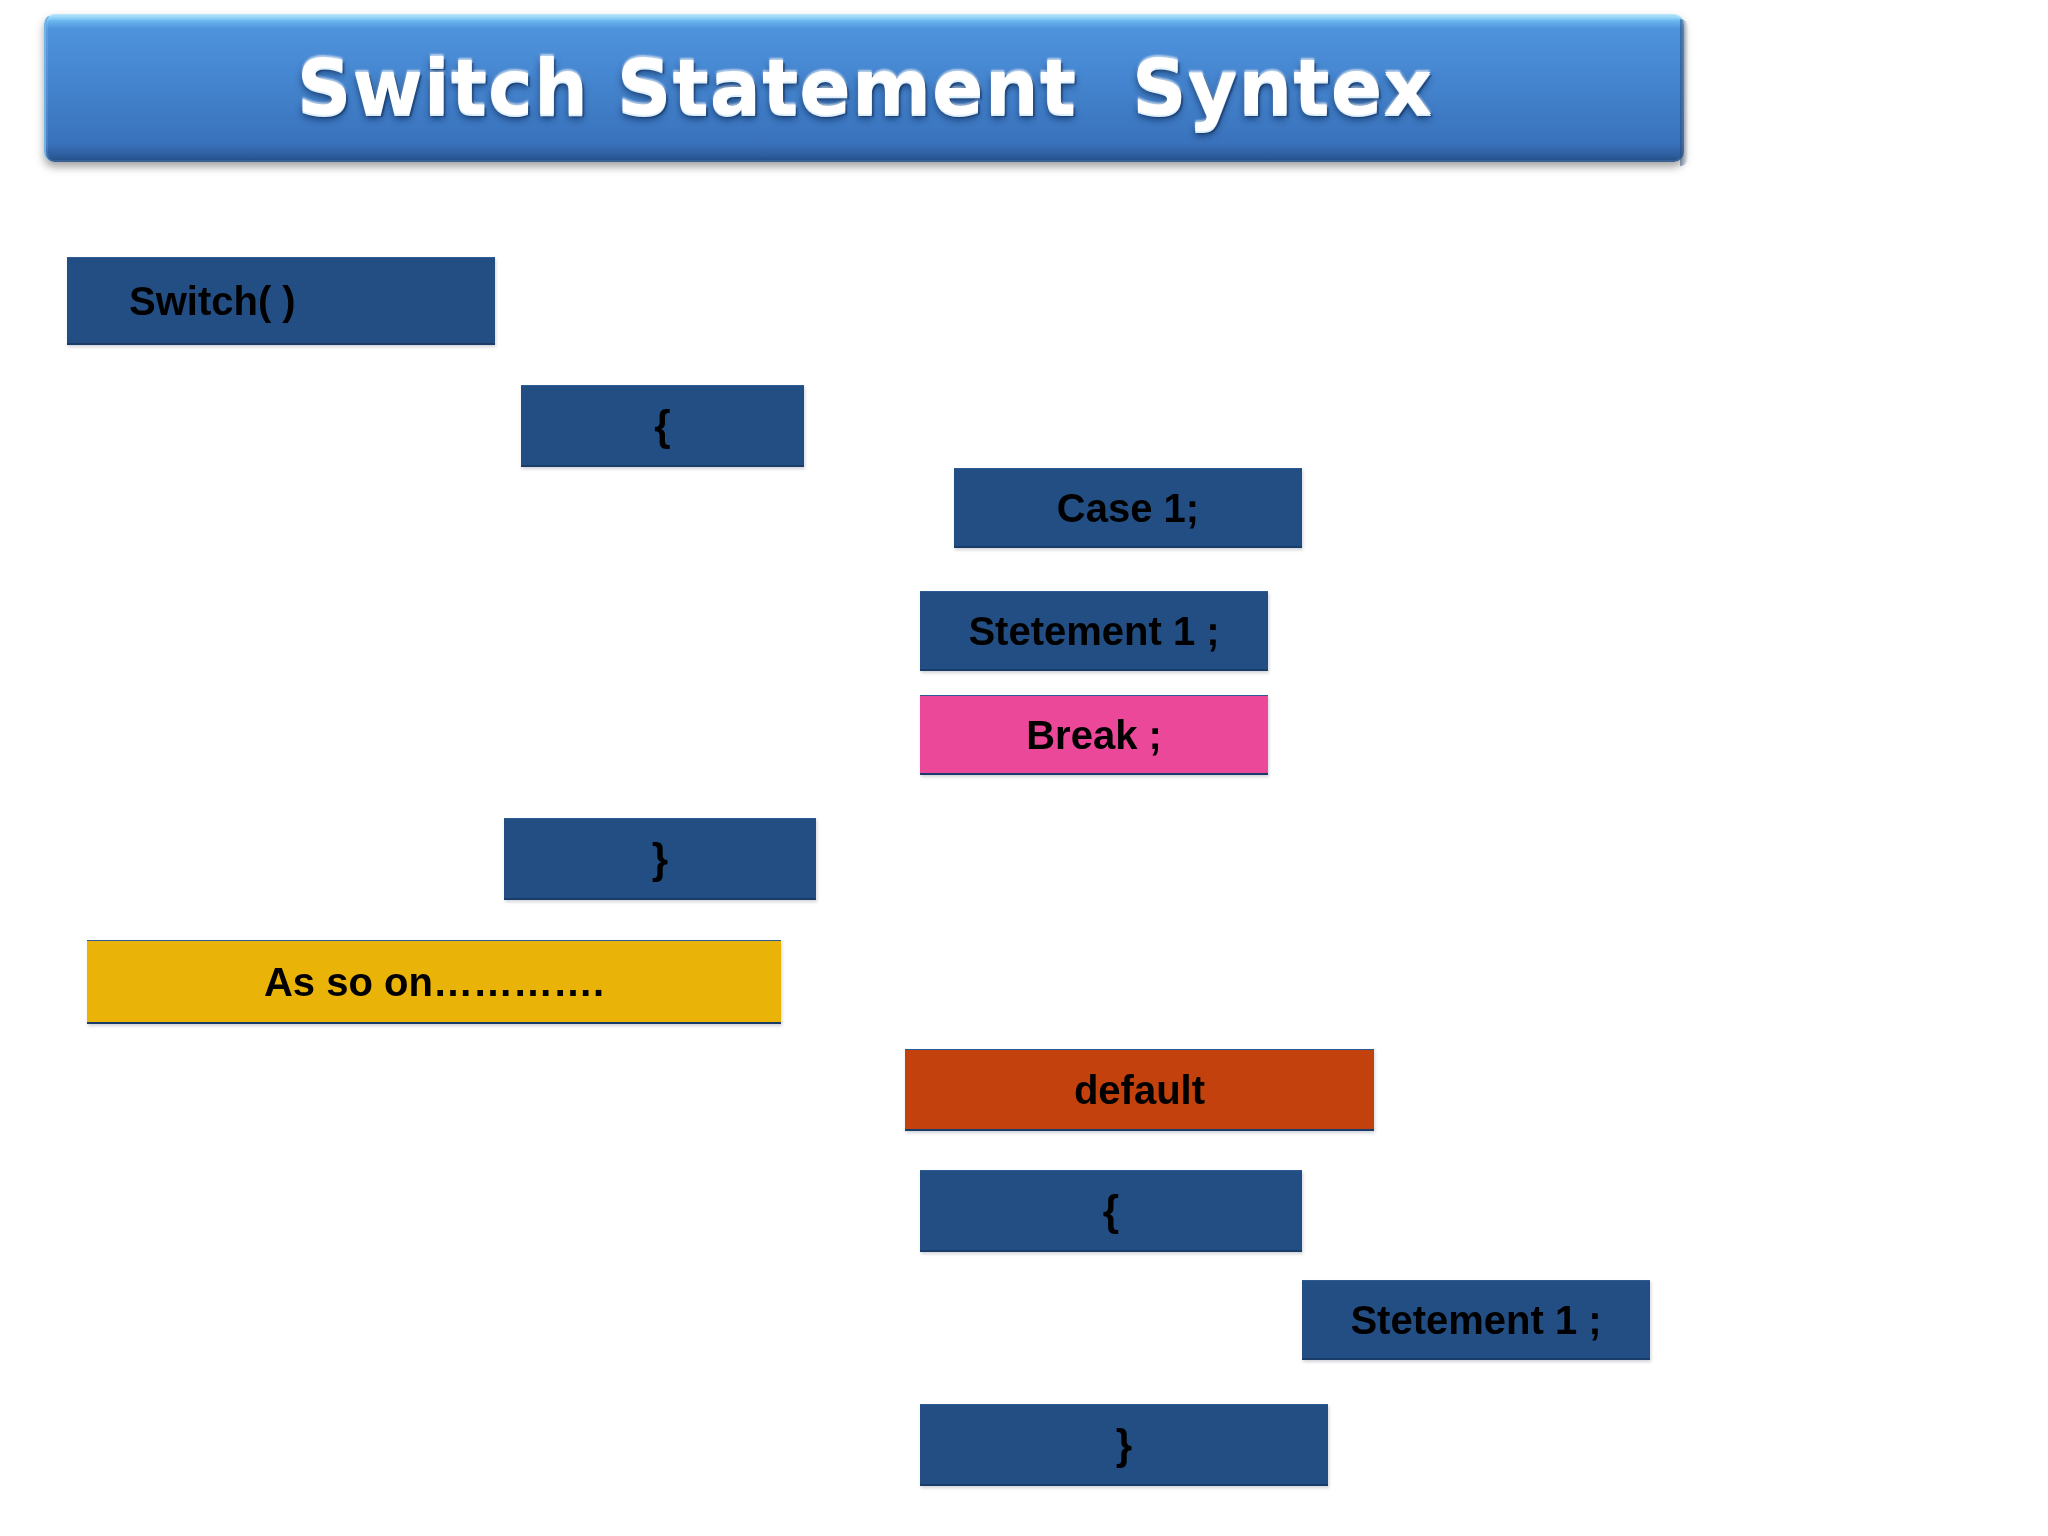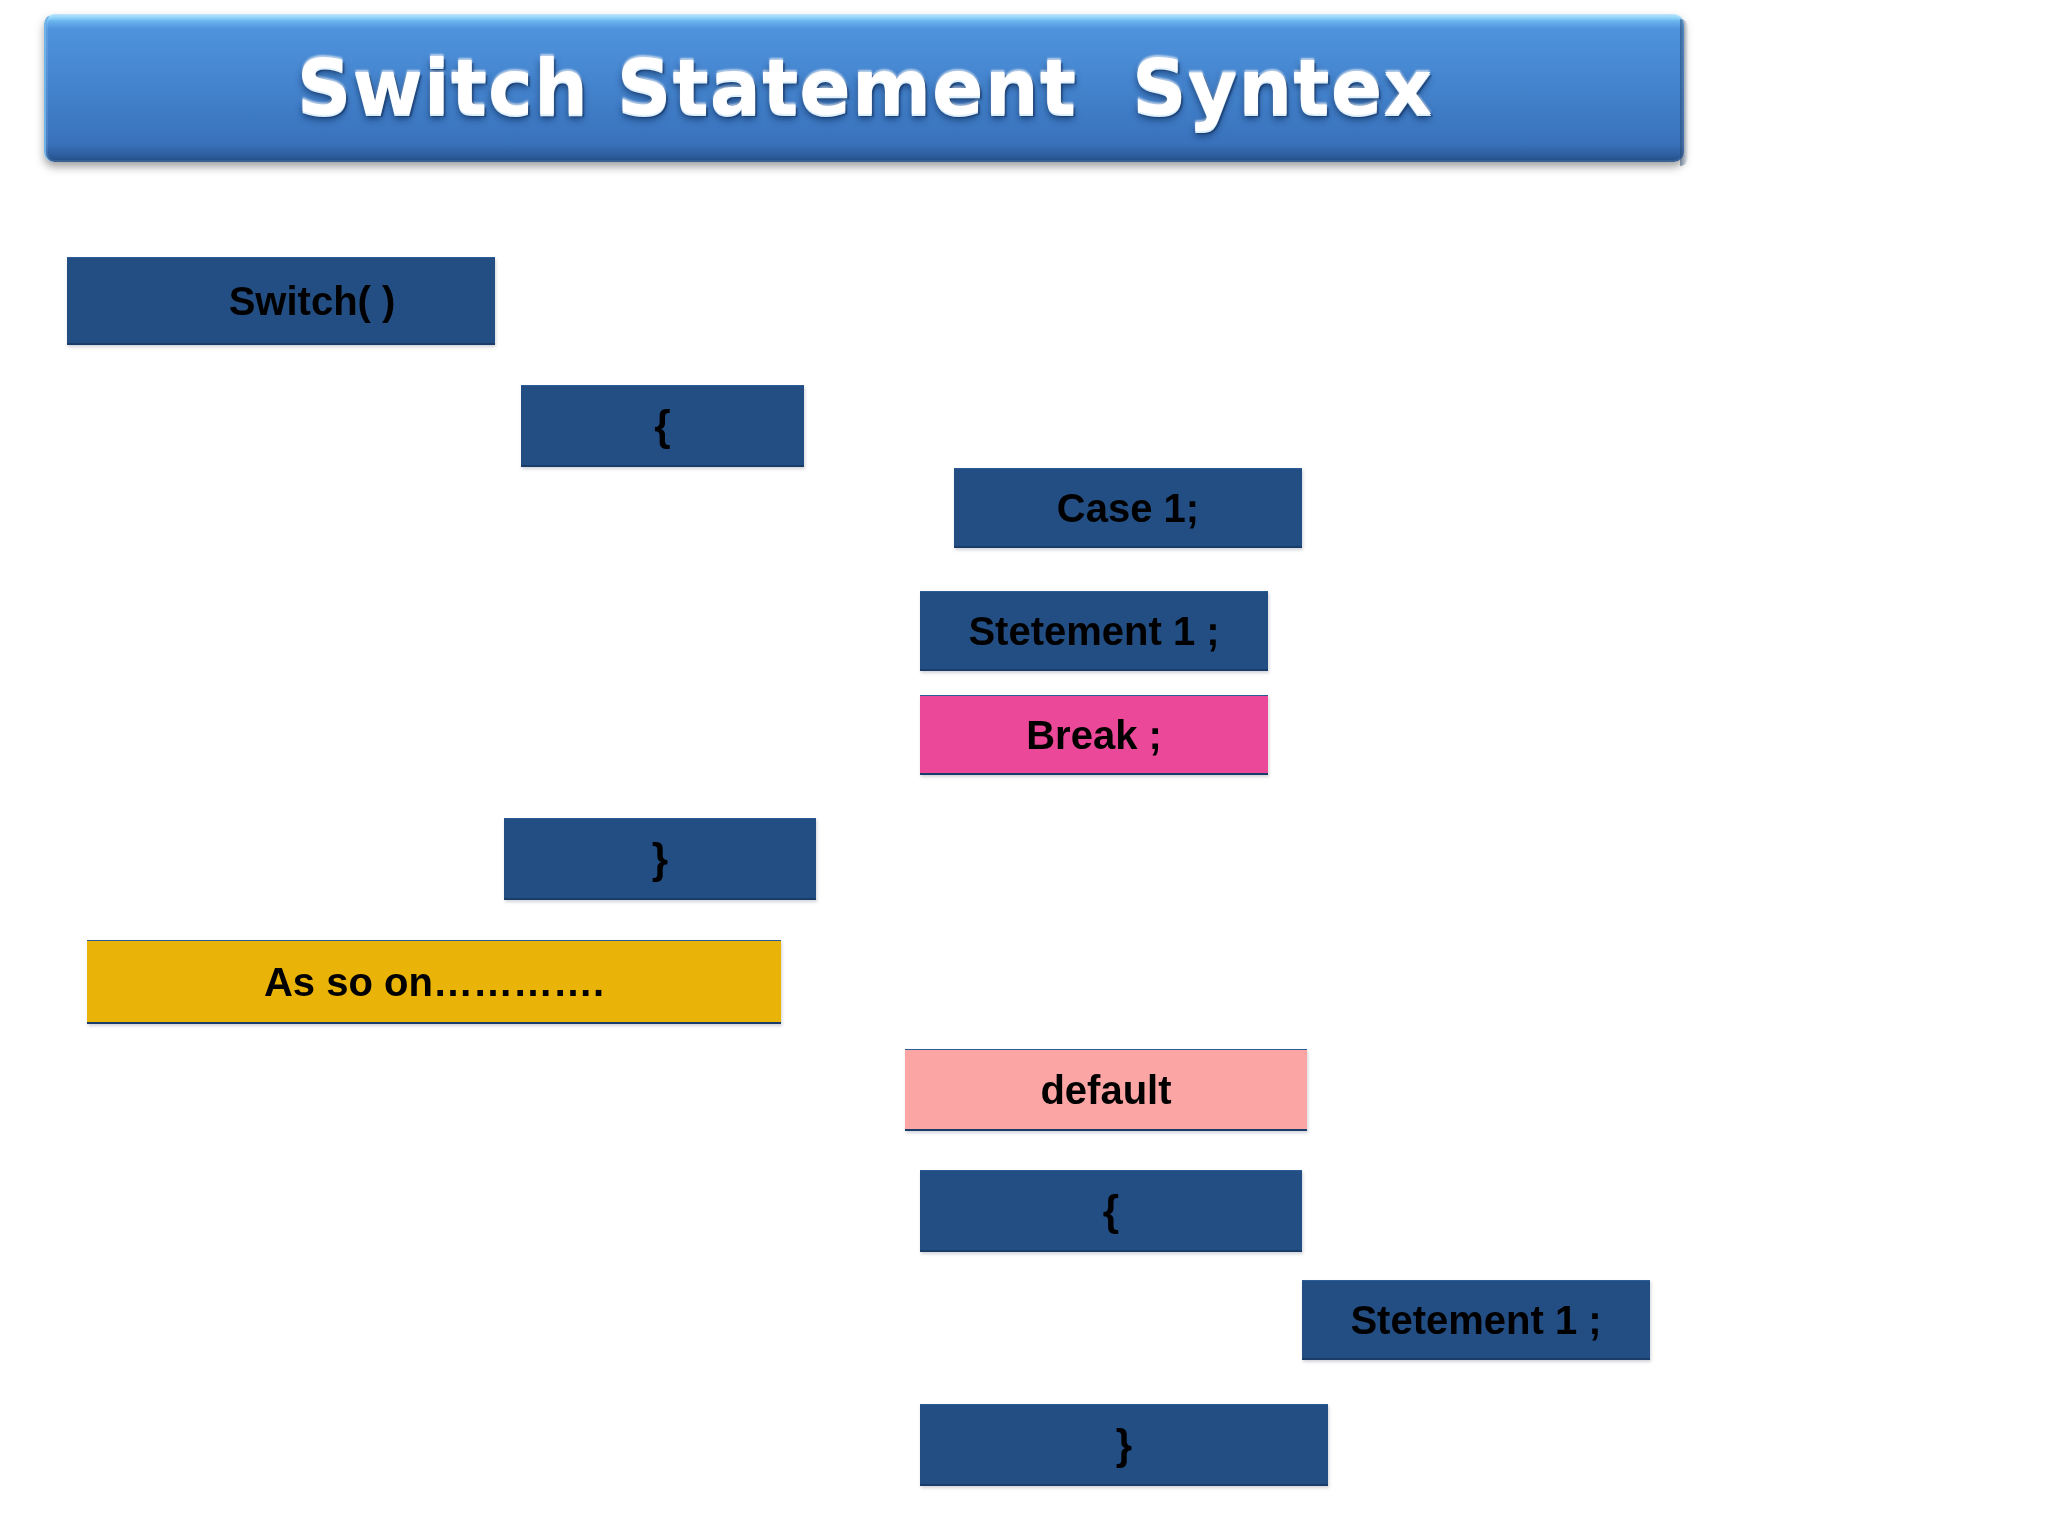--- a/index.html
+++ b/index.html
@@ -96,24 +96,24 @@
   .size-brace { font-size: 42px; }
 </style>
 </head>
 <body>
 
 <div id="title-banner">
   <div id="title-text">Switch Statement  Syntex</div>
 </div>
 
 <div id="diagram-root">
-    <div class="flow-box size-lg" style="left: 67px; top: 257px; width: 428px; height: 88px; background: rgb(35, 78, 132); color: rgb(0, 0, 0); justify-content: center; padding-left: 62px;"><span class="box-label">Switch( )</span></div>
+    <div class="flow-box size-lg" style="left: 67px; top: 257px; width: 428px; height: 88px; background: rgb(35, 78, 132); color: rgb(0, 0, 0); justify-content: flex-start; padding-left: 62px;"><span class="box-label">Switch( )</span></div>
     <div class="flow-box size-brace" style="left: 521px; top: 385px; width: 283px; height: 82px; background: rgb(35, 78, 132); color: rgb(0, 0, 0);"><span class="box-label">{</span></div>
     <div class="flow-box size-lg" style="left: 920px; top: 468px; width: 348px; height: 80px; background: rgb(35, 78, 132); color: rgb(0, 0, 0); margin-left: 34px;"><span class="box-label">Case 1;</span></div>
     <div class="flow-box size-lg" style="left: 920px; top: 591px; width: 348px; height: 80px; background: rgb(35, 78, 132); color: rgb(0, 0, 0);"><span class="box-label">Stetement 1 ;</span></div>
     <div class="flow-box size-lg" style="left: 920px; top: 695px; width: 348px; height: 80px; background: #ec4899; color: rgb(0, 0, 0);"><span class="box-label">Break ;</span></div>
     <div class="flow-box size-brace" style="left: 504px; top: 818px; width: 312px; height: 82px; background: rgb(35, 78, 132); color: rgb(0, 0, 0);"><span class="box-label">}</span></div>
     <div class="flow-box size-lg" style="left: 87px; top: 940px; width: 694px; height: 84px; background: #eab308; color: rgb(0, 0, 0);"><span class="box-label">As so on………….</span></div>
-    <div class="flow-box size-lg" style="left: 905px; top: 1049px; width: 402px; height: 82px; background: #fca5a5; color: rgb(0, 0, 0);"><span class="box-label">default</span></div>
+    <div class="flow-box size-lg" style="left: 905px; top: 1049px; width: 469px; height: 82px; background: #c2410c; color: rgb(0, 0, 0);"><span class="box-label">default</span></div>
     <div class="flow-box size-brace" style="left: 920px; top: 1170px; width: 382px; height: 82px; background: rgb(35, 78, 132); color: rgb(0, 0, 0);"><span class="box-label">{</span></div>
     <div class="flow-box size-lg" style="left: 1302px; top: 1280px; width: 348px; height: 80px; background: rgb(35, 78, 132); color: rgb(0, 0, 0);"><span class="box-label">Stetement 1 ;</span></div>
     <div class="flow-box size-brace" style="left: 920px; top: 1404px; width: 408px; height: 82px; background: rgb(35, 78, 132); color: rgb(0, 0, 0);"><span class="box-label">}</span></div>
   </div>
 
 </body></html>

